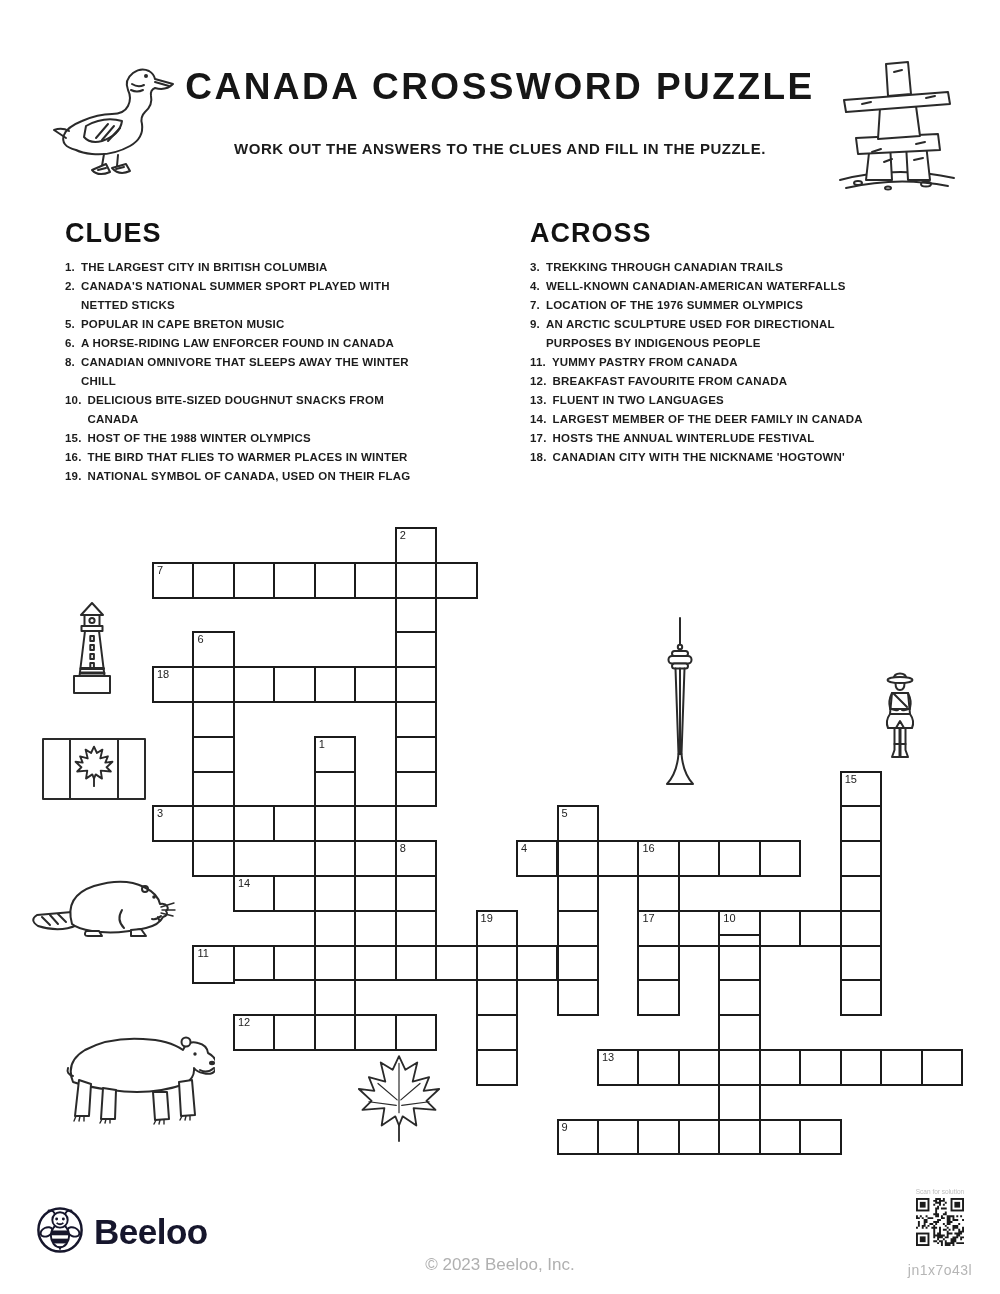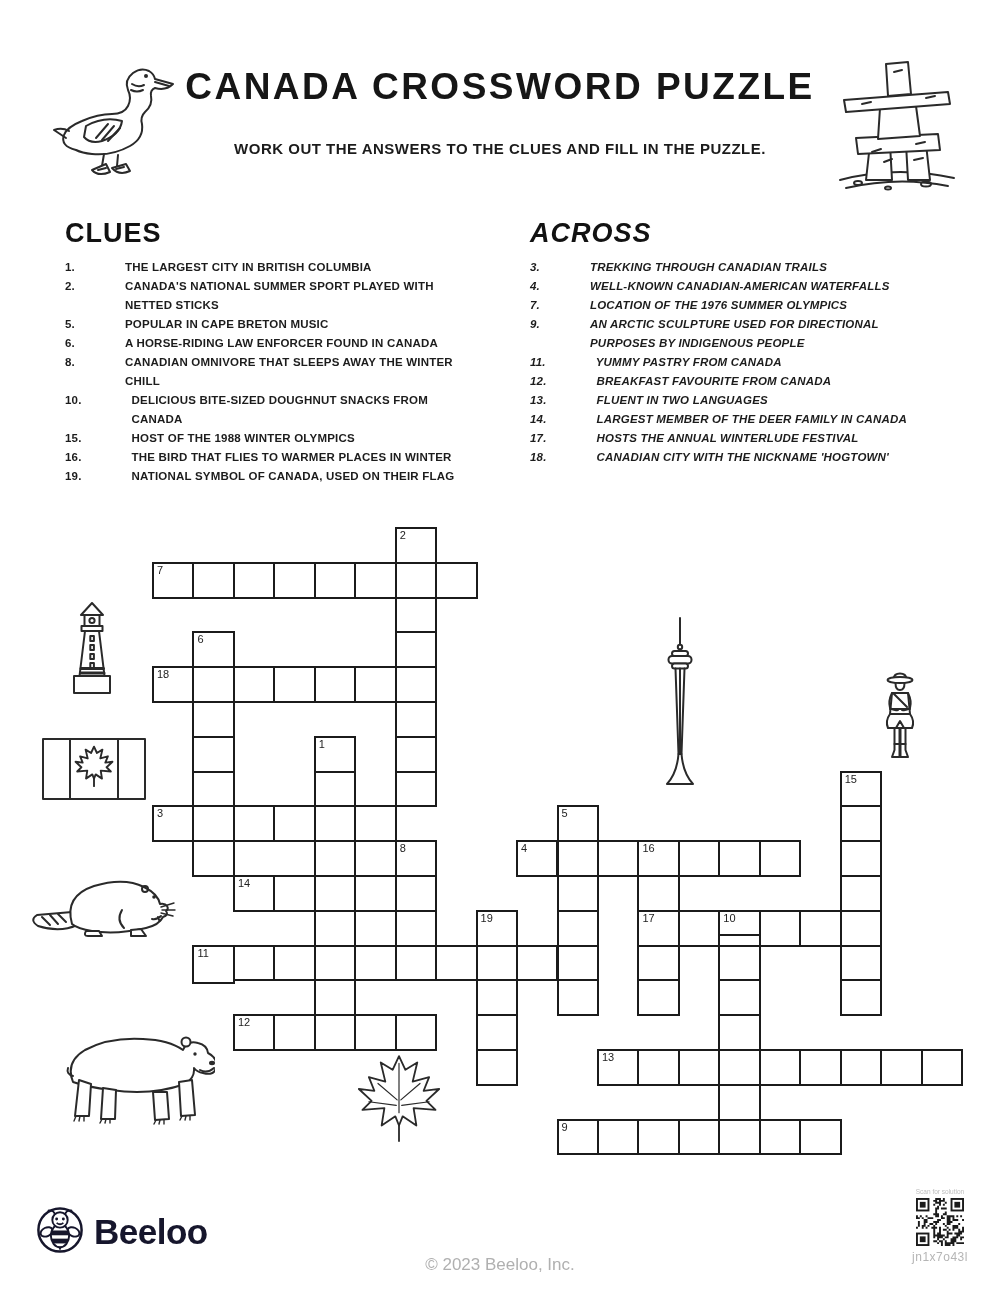--- a/index.html
+++ b/index.html
@@ -7,40 +7,40 @@
        font-family:"Liberation Sans","DejaVu Sans",sans-serif;color:#141414;overflow:hidden;}
   .abs{position:absolute;}
   
   .title{left:0;right:0;top:66px;text-align:center;font-size:37px;font-weight:bold;
          letter-spacing:2.5px;color:#161616;}
   .subtitle{left:0;right:0;top:140px;text-align:center;font-size:15px;font-weight:bold;
             letter-spacing:.5px;color:#1b1b1b;}
   
   .clue-section{top:218px;width:430px;}
   .clue-section.down{left:65px;}
-  .clue-section.across{left:530px;font-style:italic;}
+  .clue-section.across{left:530px;}
   .clue-heading{font-size:27px;font-weight:bold;letter-spacing:1px;margin:0 0 9px 0;color:#121212;}
   .clue-row{display:flex;font-size:11.5px;line-height:19px;font-weight:bold;color:#1c1c1c;letter-spacing:.2px;}
   .clue-num{flex:0 0 auto;margin-right:6px;}
-  .clue-text{flex:0 1 auto;max-width:345px;margin-left:44px;}
+  .clue-text{flex:0 1 auto;max-width:345px;}
   
   .cell{position:absolute;box-sizing:border-box;border:2px solid #1b1b1b;background:#fff;}
   .cell .lbl{position:absolute;top:0;left:3px;font-size:11px;line-height:13px;font-weight:normal;color:#222;}
   
   .illu svg{display:block;}
   .ink{stroke:#2a2a2a;fill:none;stroke-width:2;stroke-linecap:round;stroke-linejoin:round;}
   .ink-fill{stroke:#2a2a2a;fill:#ffffff;stroke-width:2;stroke-linecap:round;stroke-linejoin:round;}
   .ink-solid{fill:#2a2a2a;stroke:none;}
   
   .brand{left:36px;top:1206px;display:flex;align-items:center;}
   .brand-text{font-size:35px;font-weight:bold;color:#16162c;letter-spacing:-.5px;margin-left:10px;}
   .copyright{left:0;right:0;top:1255px;text-align:center;font-size:17px;color:#b0b0b0;}
   .qr-block{left:905px;top:1188px;width:70px;text-align:center;}
   .qr-caption{font-size:6.5px;color:#bdbdbd;margin-bottom:3px;}
-  .qr-code-text{font-size:12px;color:#b5b5b5;margin-top:4px;letter-spacing:.5px;}
+  .qr-code-text{font-size:14px;color:#b5b5b5;margin-top:16px;letter-spacing:.5px;}
 </style>
 </head>
 <body>
 
 <svg width="0" height="0" style="position:absolute" aria-hidden="true">
   <defs>
     <path id="leafPath" d="M0 -46 L7 -31 L20 -39 L15 -18 L33 -23 L27 -8 L44 -10 L30 3 L40 13 L16 11 L19 30 L4 20 L0 30 L-4 20 L-19 30 L-16 11 L-40 13 L-30 3 L-44 -10 L-27 -8 L-33 -23 L-15 -18 L-20 -39 L-7 -31 Z"></path>
   </defs>
 </svg>
 

